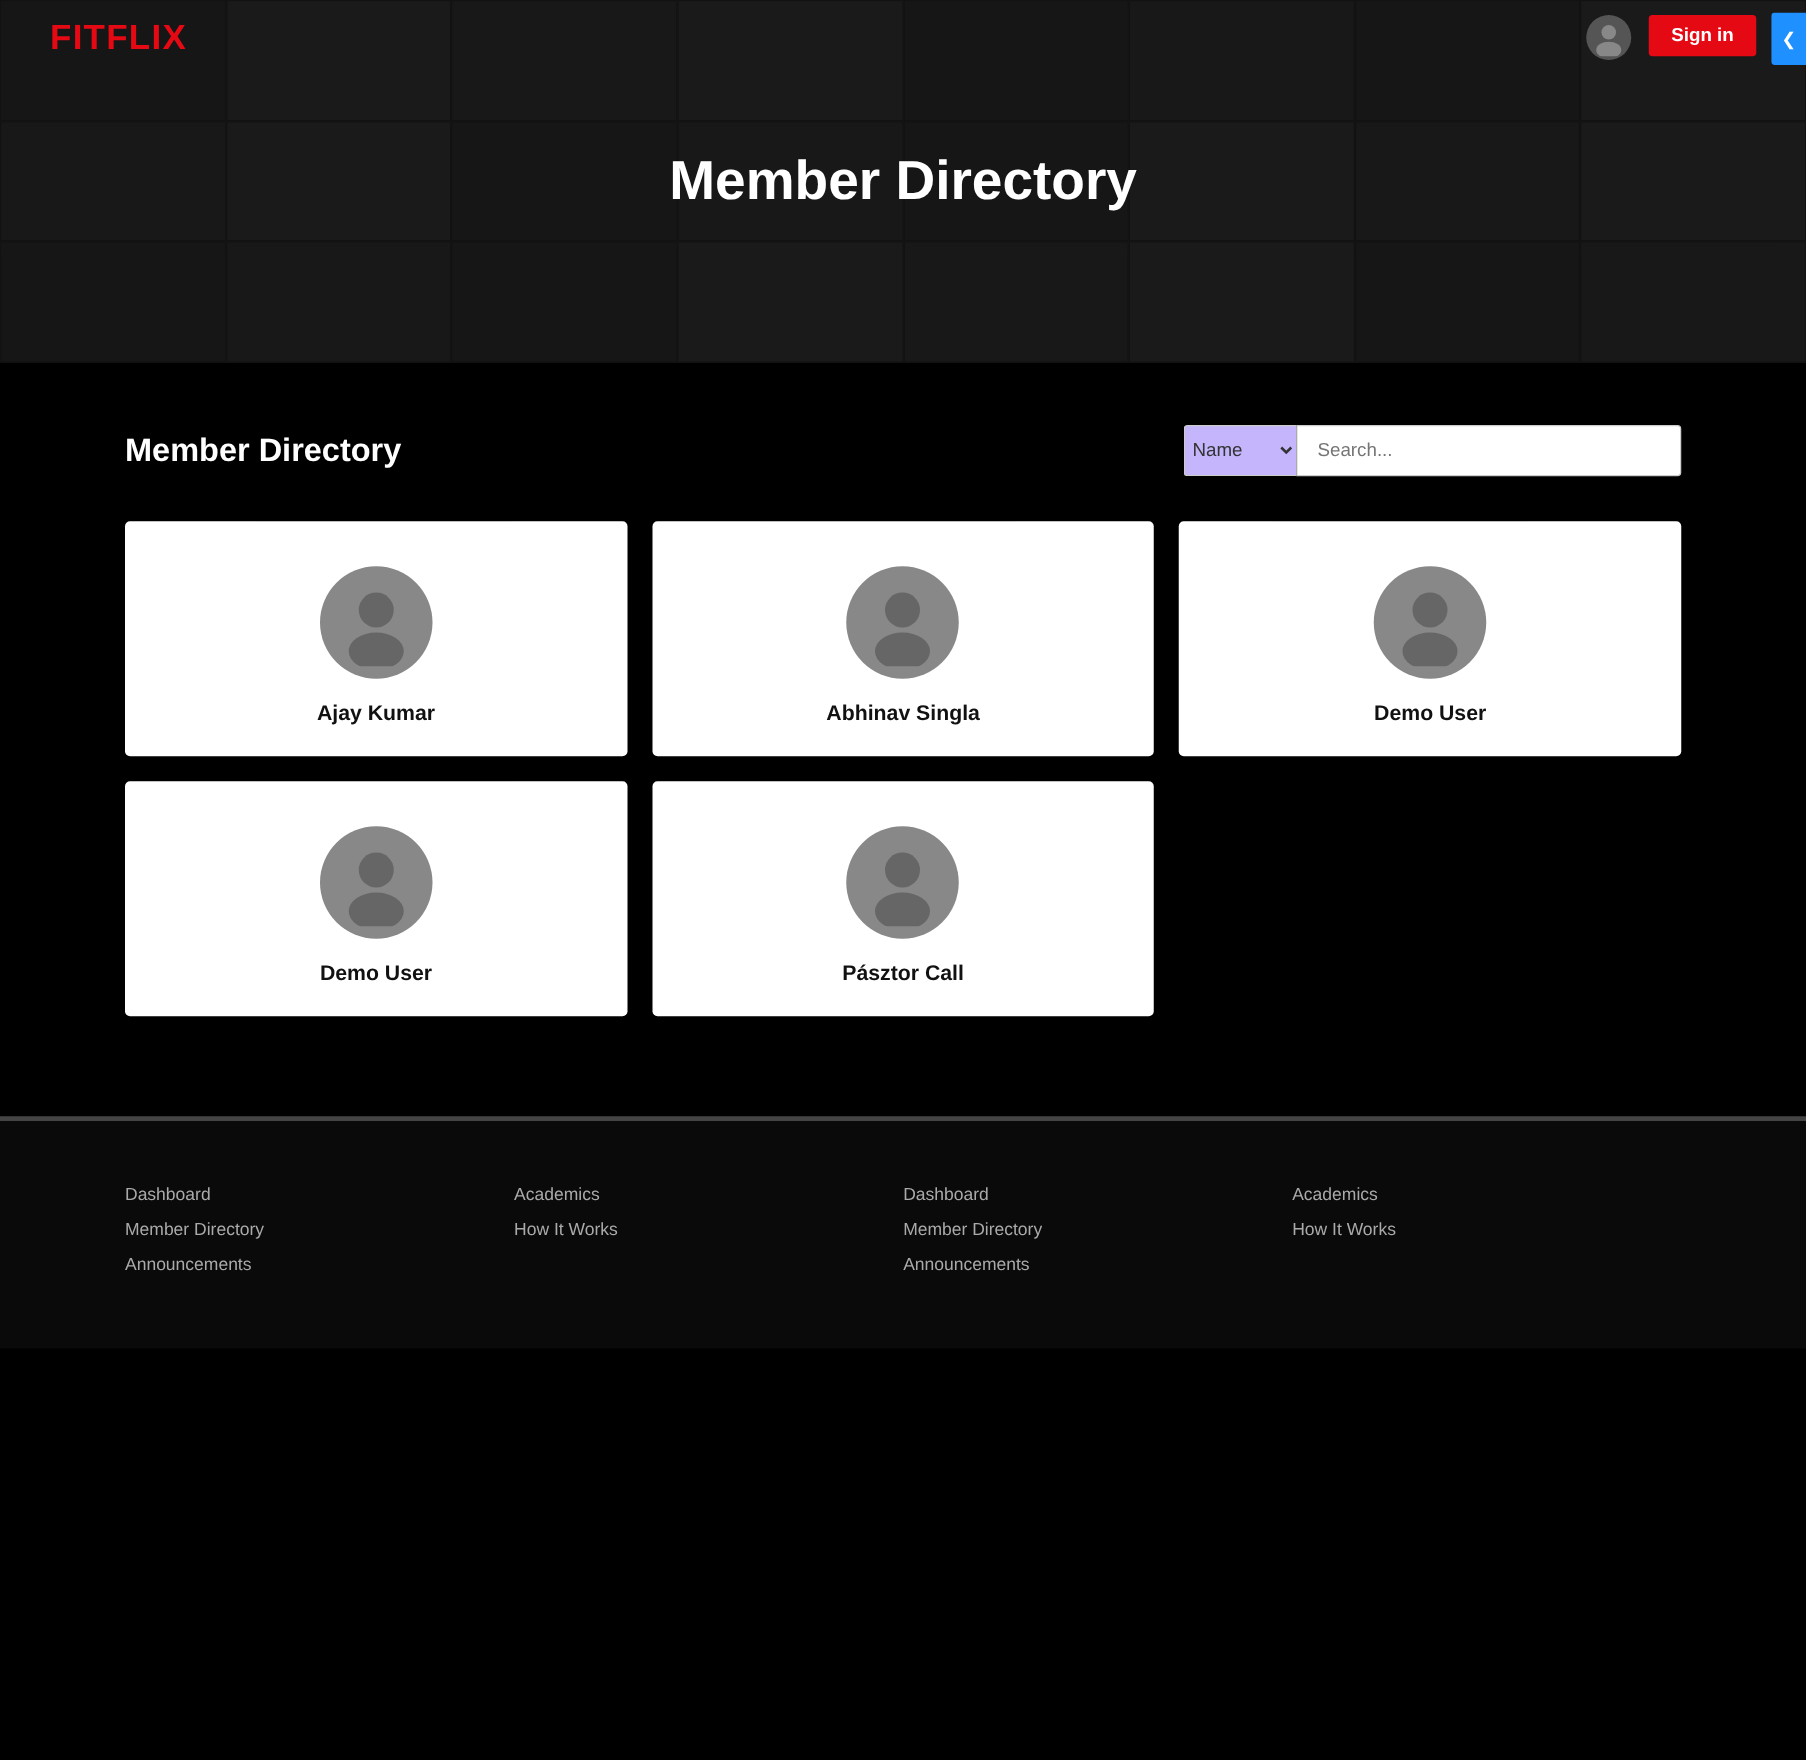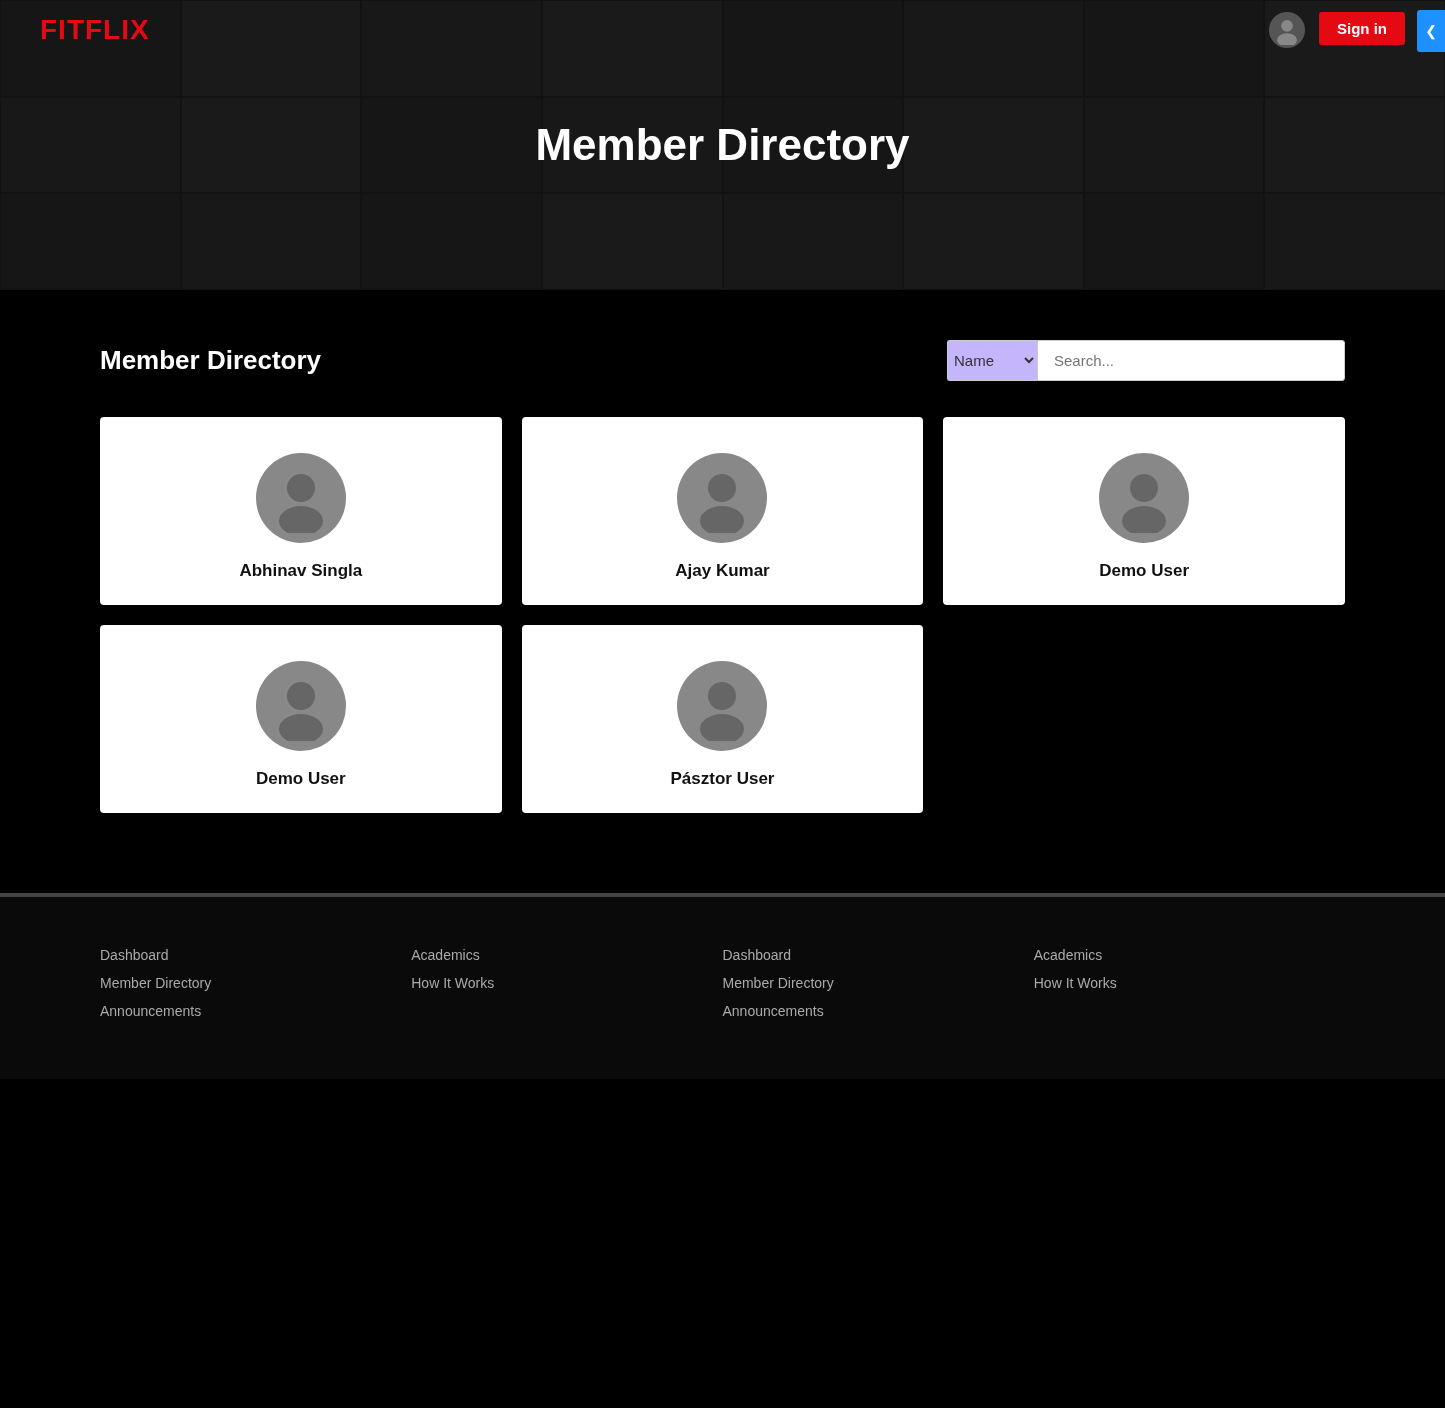--- a/index.html
+++ b/index.html
@@ -270,57 +270,57 @@
   </div>
 
   <div class="member-grid" id="member-grid">
       <div class="member-card">
     <div class="member-avatar">
       <svg viewBox="0 0 70 70" fill="#666" xmlns="http://www.w3.org/2000/svg">
         <circle cx="35" cy="25" r="14" fill="#666"></circle>
         <ellipse cx="35" cy="58" rx="22" ry="15" fill="#666"></ellipse>
       </svg>
     </div>
+    <span class="member-name">Ajay Kumar</span>
+  </div>
+      <div class="member-card">
+    <div class="member-avatar">
+      <svg viewBox="0 0 70 70" fill="#666" xmlns="http://www.w3.org/2000/svg">
+        <circle cx="35" cy="25" r="14" fill="#666"></circle>
+        <ellipse cx="35" cy="58" rx="22" ry="15" fill="#666"></ellipse>
+      </svg>
+    </div>
     <span class="member-name">Abhinav Singla</span>
   </div>
       <div class="member-card">
     <div class="member-avatar">
       <svg viewBox="0 0 70 70" fill="#666" xmlns="http://www.w3.org/2000/svg">
         <circle cx="35" cy="25" r="14" fill="#666"></circle>
         <ellipse cx="35" cy="58" rx="22" ry="15" fill="#666"></ellipse>
       </svg>
     </div>
-    <span class="member-name">Ajay Kumar</span>
-  </div>
-      <div class="member-card">
-    <div class="member-avatar">
-      <svg viewBox="0 0 70 70" fill="#666" xmlns="http://www.w3.org/2000/svg">
-        <circle cx="35" cy="25" r="14" fill="#666"></circle>
-        <ellipse cx="35" cy="58" rx="22" ry="15" fill="#666"></ellipse>
-      </svg>
-    </div>
     <span class="member-name">Demo User</span>
   </div>
       <div class="member-card">
     <div class="member-avatar">
       <svg viewBox="0 0 70 70" fill="#666" xmlns="http://www.w3.org/2000/svg">
         <circle cx="35" cy="25" r="14" fill="#666"></circle>
         <ellipse cx="35" cy="58" rx="22" ry="15" fill="#666"></ellipse>
       </svg>
     </div>
     <span class="member-name">Demo User</span>
   </div>
       <div class="member-card">
     <div class="member-avatar">
       <svg viewBox="0 0 70 70" fill="#666" xmlns="http://www.w3.org/2000/svg">
         <circle cx="35" cy="25" r="14" fill="#666"></circle>
         <ellipse cx="35" cy="58" rx="22" ry="15" fill="#666"></ellipse>
       </svg>
     </div>
-    <span class="member-name">Pásztor User</span>
+    <span class="member-name">Pásztor Call</span>
   </div>
     </div>
 </div>
 
 <div class="footer-separator"></div>
 <footer class="footer">
   <div class="footer-links-grid" id="footer-links-grid">
       <div class="footer-col">
         <a class="footer-link">Dashboard</a>
         <a class="footer-link">Member Directory</a>

